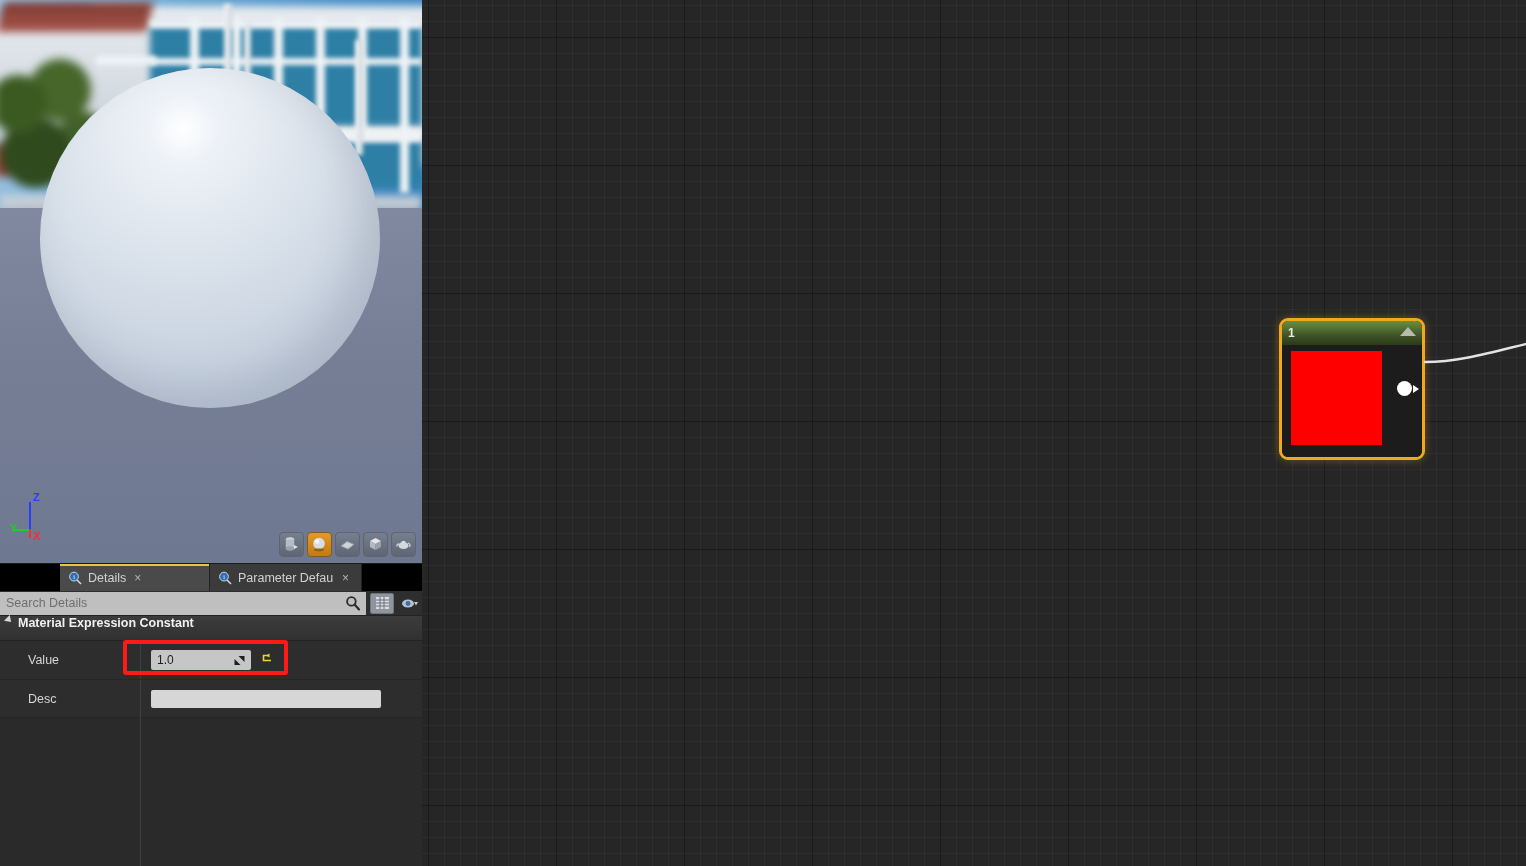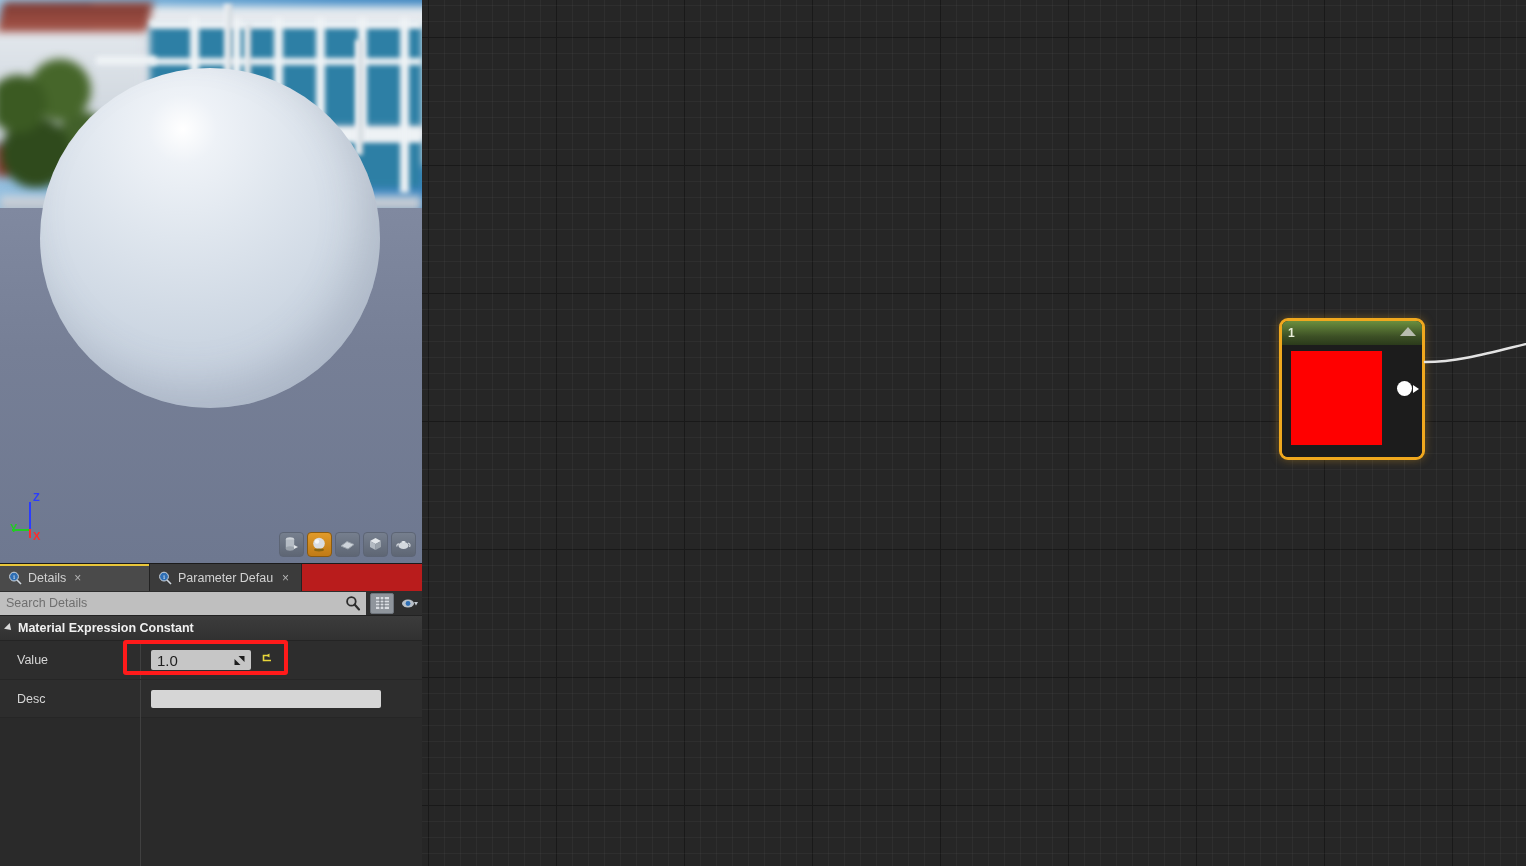--- a/index.html
+++ b/index.html
@@ -80,52 +80,52 @@
     background:#ffffff; }
   .cnode-pin-arrow{ position:absolute; right:3px; top:40px; width:0;height:0;
     border-top:4px solid transparent;border-bottom:4px solid transparent;border-left:6px solid #ffffff; }
 
   
   #wire{ position:absolute; left:995px; top:310px; width:225px; height:70px; pointer-events:none; }
 
   
   #details{ position:absolute; left:0; top:563px; width:422px; height:303px; background:#2a2a2a;
     border-top:1px solid #1b1b1b; }
-  .tabbar{ position:relative; height:27px; background:#b91c1c; display:flex; }
+  .tabbar{ position:relative; height:27px; background:#000000; display:flex;justify-content:center; }
   .tab{ position:relative; height:27px; display:flex; align-items:center; padding:0 6px 0 8px;
     background:#3b3b3b; color:#d2d2d2; font-size:12.5px; border-right:1px solid #222; }
   .tab.active{ background:#4a4a4a; }
   .tab.active::before{ content:""; position:absolute; left:0; right:0; top:0; height:2px; background:#e9c63a; }
   .tab .tab-ico{ width:14px; height:14px; margin-right:6px; flex:0 0 auto; }
   .tab .tab-x{ margin-left:8px; color:#b4b4b4; font-size:12px; }
 
   .searchrow{ height:25px; display:flex; align-items:center; background:#2e2e2e; border-bottom:1px solid #222; }
   .searchbox{ position:relative; flex:1; height:23px; background:#bfbfbf; margin:0; display:flex; align-items:center; }
   .searchbox input{ border:0; background:transparent; outline:none; width:100%; height:23px;
     padding:0 28px 0 6px; font-size:12.5px; color:#3a3a3a; font-family:"Liberation Sans",sans-serif; }
   .searchbox input::placeholder{ color:#6f6f6f; }
   .srch-ico{ position:absolute; right:5px; top:3px; }
   .icobtn{ width:24px; height:21px; margin-left:4px; display:flex; align-items:center; justify-content:center;
     border-radius:2px; }
   .icobtn.raised{ background:#8f959c; border:1px solid #6e747c; }
 
-  .cat{ height:25px; display:flex; align-items:center; padding-left:6px;
+  .cat{ height:25px; display:flex; align-items:flex-start; padding-left:6px;
     background:linear-gradient(to bottom,#3c3c3c,#313131); border-bottom:1px solid #242424;
     color:#f0f0f0; font-size:12.5px; font-weight:bold; }
   .cat .caret{ width:0;height:0;border-left:6px solid #d8d8d8;border-top:4px solid transparent;
     border-bottom:4px solid transparent; margin-right:6px; transform:rotate(45deg); }
 
   .prow{ position:relative; height:39px; display:flex; align-items:center; border-bottom:1px solid #262626;
     background:#2d2d2d; }
-  .prow .pname{ width:140px; padding-left:17px; color:#d6d6d6; font-size:12.5px; }
+  .prow .pname{ width:140px; padding-left:28px; color:#d6d6d6; font-size:12.5px; }
   .prow .pvalue{ flex:1; display:flex; align-items:center; border-left:1px solid #404040;
     height:100%; padding-left:10px; }
   .numfield{ position:relative; width:100px; height:20px; background:#c6c6c6; border-radius:2px;
     display:flex; align-items:center; padding-left:6px; }
-  .numfield input{ border:0; background:transparent; outline:none; width:72px; font-size:15px;
+  .numfield input{ border:0; background:transparent; outline:none; width:72px; font-size:12px;
     color:#1e1e1e; font-family:"Liberation Sans",sans-serif; }
   .spin{ position:absolute; right:5px; top:3px; }
   .resetbtn{ margin-left:9px; }
   .textfield{ width:230px; height:18px; background:#d6d6d6; border-radius:2px; }
   .redbox{ position:absolute; left:123px; top:640px; width:165px; height:35px;
     border:4px solid #ff1a1a; border-radius:3px; pointer-events:none; }
   .dpanel-body{ position:relative; height:251px; background:#2a2a2a; }
 </style>
 </head>
 <body>

